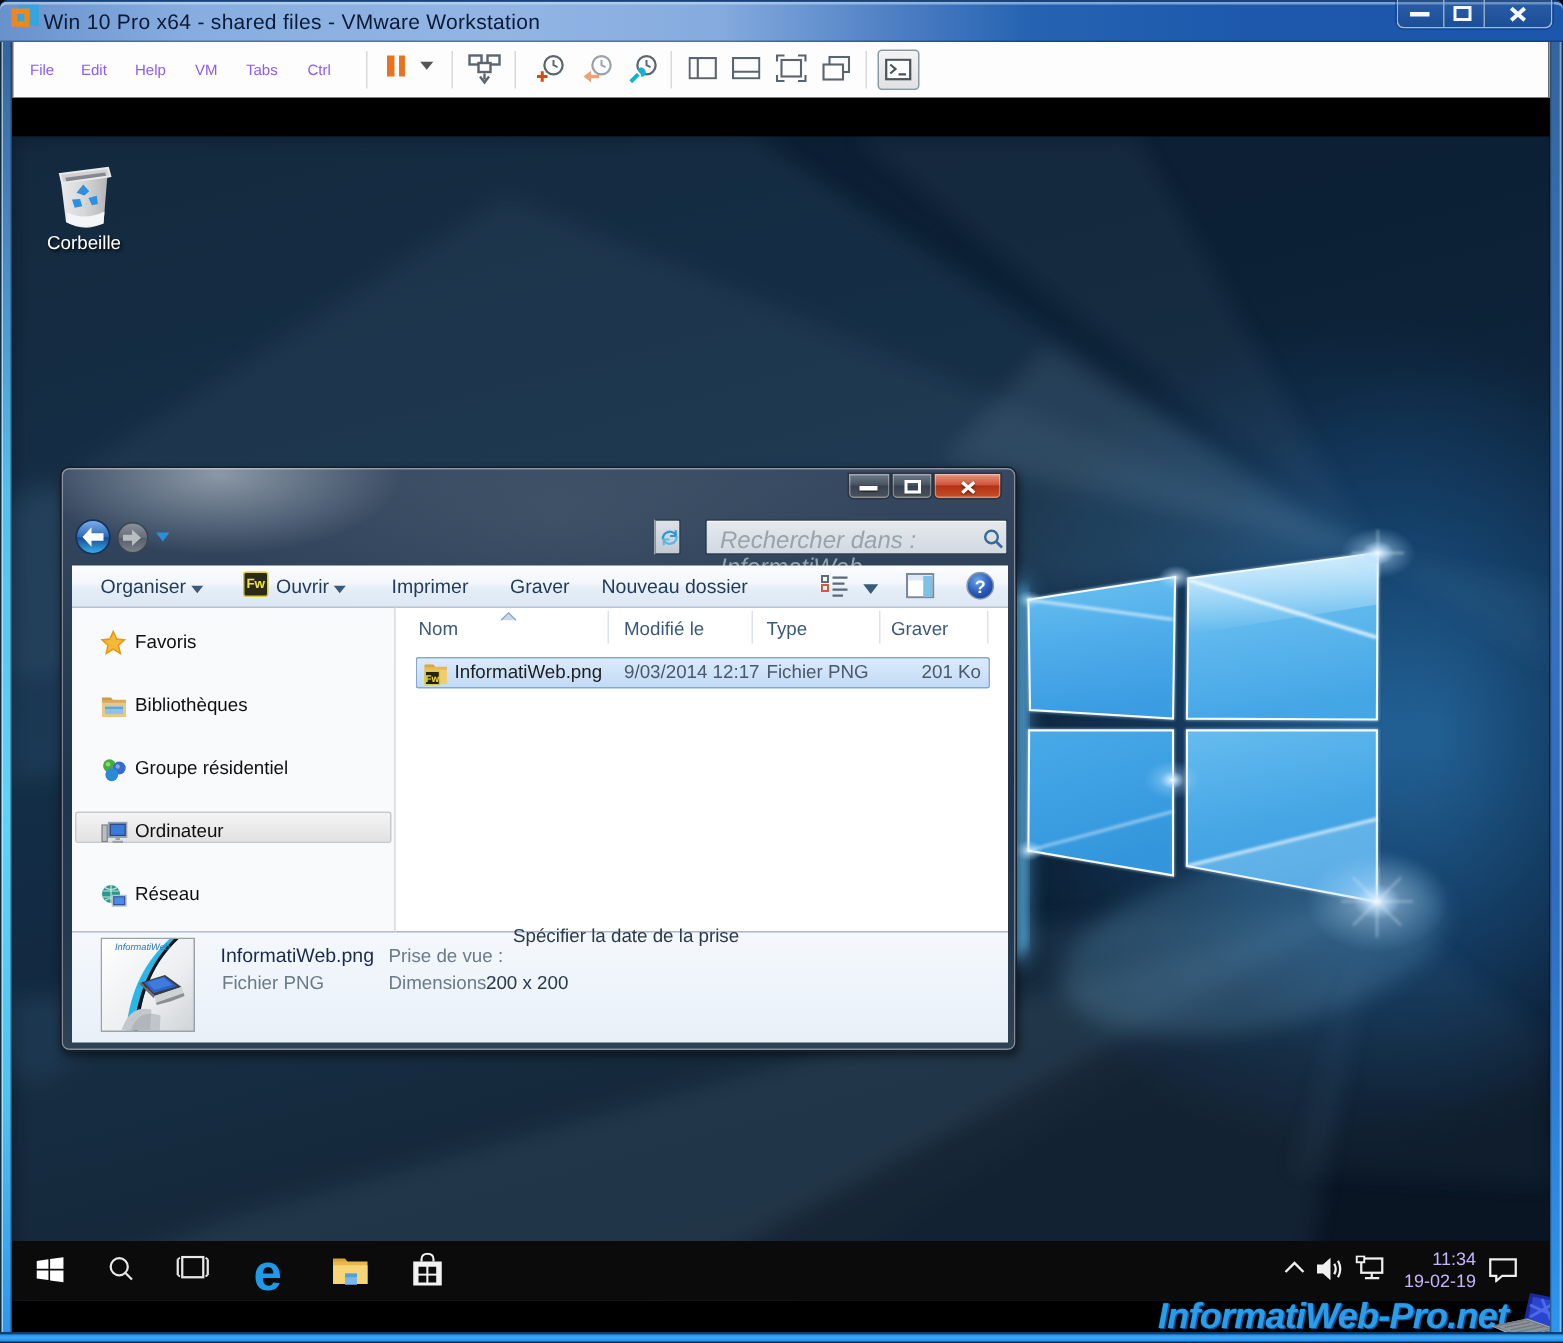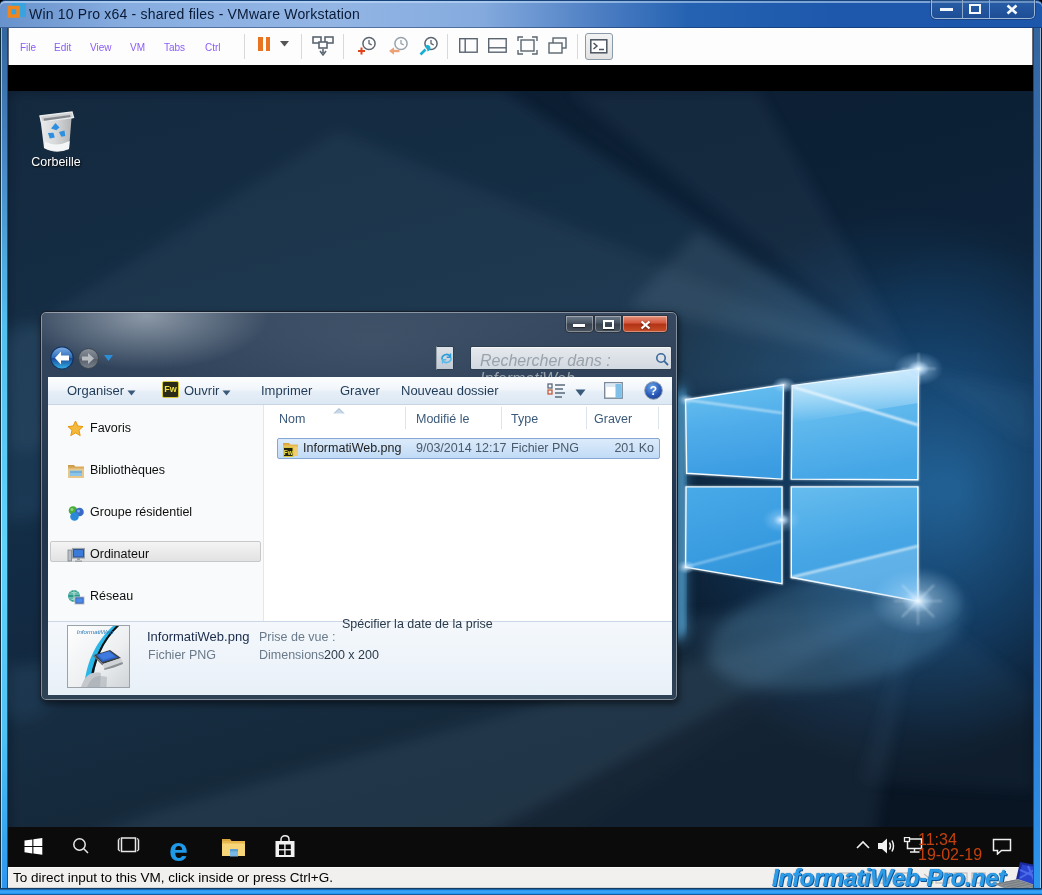--- a/index.html
+++ b/index.html
@@ -12,21 +12,21 @@
 #menubar{left:1px;top:28px;width:1040px;height:37px;background:#fdfdfd;border-left:7px solid #6d9bd0;border-right:8px solid #5d8cc8;box-shadow:inset 1px 0 0 #6a6a72,inset -1px 0 0 #6a6a72}
 .mitem{top:42px;font-size:10px;color:#8b5cf6}
 .tsep{top:34px;width:1px;height:25px;background:#d9d9d9}
 #tabbar{left:1px;top:65px;width:1040px;height:26px;background:linear-gradient(to bottom,#e9ecef,#e0e4e8);border-left:7px solid #4e87cc;border-right:8px solid #4278c4;box-shadow:inset 1px 0 0 #6a6a72,inset -1px 0 0 #6a6a72}
 #tab{left:6px;top:2px;width:192px;height:24px;background:linear-gradient(to bottom,#fefefe,#f5f6f7);border:1px solid #adb5bd;border-bottom:none;border-radius:3px 3px 0 0}
 #tab .ttx{left:24px;top:5px;font-size:12px;font-weight:bold;color:#101010;white-space:nowrap;letter-spacing:-0.55px}
 #tab .tx{left:184px;top:3px;font-size:14px;color:#a0a6ac;font-weight:bold}
 #vm{left:8px;top:91px;width:1025px;height:776px;background:#0b1f33;overflow:hidden}
 #taskbar{left:0;top:736px;width:1025px;height:40px;background:#0b0b0b}
 .trayico{top:745px}
-#clock{left:922px;top:741px;width:56px;text-align:left;font-size:16px;color:#c2410c;line-height:15px}
+#clock{left:922px;top:741px;width:56px;text-align:right;font-size:12px;color:#c4b5fd;line-height:15px}
 #statusbar{left:8px;top:867px;width:1025px;height:21px;background:#f1f0ee;box-shadow:inset 0 1px 0 #fbfbfa,inset 0 -1px 0 #d8d6d4}
 #statusbar .stx{left:5px;top:3px;font-size:13.5px;color:#000}
 #bluestrip{left:0;top:888px;width:1042px;height:7px;background:linear-gradient(to bottom,#123c66 14%,#2196f3 30%,#42a6f5 55%,#2196f3 80%,#0f3c6b 100%)}
 #bl{left:0;top:28px;width:8px;height:860px;background:linear-gradient(to bottom,#33659f 0%,#4886c4 15%,#52c0ee 35%,#5fd2fa 60%,#4fc2f4 82%,#2c96ee 100%);box-shadow:inset 1px 0 0 #0d2b3a,inset -1px 0 0 rgba(40,60,75,.8),inset 2px 0 0 rgba(255,255,255,.55)}
 #br{left:1033px;top:28px;width:9px;height:860px;background:linear-gradient(to bottom,#33659f 0%,#3a76c0 30%,#2f6cc0 65%,#2d8ae2 90%,#2c96ee 100%);box-shadow:inset -1px 0 0 #0a2038,inset 1px 0 0 rgba(40,60,75,.8),inset -2px 0 0 rgba(255,255,255,.5)}
 
 #exp{left:40px;top:311px;width:638px;height:390px;border-radius:6px;background:radial-gradient(170px 75px at 105px 4px, rgba(185,195,205,.65), rgba(185,195,205,0) 72%),radial-gradient(300px 120px at 330px 30px, rgba(90,110,130,.28), rgba(90,110,130,0) 75%),linear-gradient(to bottom,#374960 0%,#293d55 30%,#20344d 55%,#243850 80%,#2f4356 100%);border:1px solid #161e2c;box-shadow:inset 0 0 0 1px rgba(255,255,255,.4),1px 3px 6px rgba(0,0,0,.5)}
 #ecaps{left:524px;top:3px;width:103px;height:19px}
 .ecap{top:0;height:18px;border:1px solid #2b3440;border-radius:0 0 4px 4px;background:linear-gradient(to bottom,#6e7b8a,#485462 45%,#37424f 50%,#49545e);box-shadow:inset 0 0 0 1px rgba(255,255,255,.35)}
 .ecap.close{background:linear-gradient(to bottom,#e4937d 0%,#d2543a 45%,#b13315 50%,#c8502a 100%)}
@@ -61,21 +61,21 @@
       <div class="abs sep" style="left:57px"></div>
   <div class="abs" style="left:8px;top:8px;width:13px;height:3px;background:#f5f8fc"></div>
   <div class="abs" style="left:37px;top:4px;width:12px;height:10px;border:2px solid #f5f8fc"></div>
   <svg class="abs" style="left:74px;top:4px" width="12" height="11" viewBox="0 0 12 11">
         <path d="M1.5 1.5 L10.5 9.5 M10.5 1.5 L1.5 9.5" stroke="#f5f8fc" stroke-width="2.6"></path>
       </svg>
 </div>
 <div class="abs" id="menubar"></div>
 <div class="abs mitem" style="left:20px">File</div>
 <div class="abs mitem" style="left:54px">Edit</div>
-<div class="abs mitem" style="left:90px">View</div>
+<div class="abs mitem" style="left:90px">Help</div>
 <div class="abs mitem" style="left:130px">VM</div>
 <div class="abs mitem" style="left:164px">Tabs</div>
 <div class="abs mitem" style="left:205px">Ctrl</div>
 <div class="abs tsep" style="left:244px"></div>
 <div class="abs" style="left:258px;top:37px;width:4.5px;height:14px;background:#e87422"></div>
 <div class="abs" style="left:265.5px;top:37px;width:4.5px;height:14px;background:#e87422"></div>
 <svg class="abs" style="left:280px;top:41px" width="10" height="6">
       <path d="M0 0 L9 0 L4.5 5.5 Z" fill="#555"></path>
     </svg>
 <div class="abs tsep" style="left:301px"></div>
@@ -489,36 +489,20 @@
         </g>
 <path d="M20 62 C24 52 30 49 40 52 L39.5 62 Z" fill="#9aa0a6" opacity="0.45"></path>
 </svg>
 <div class="abs dtx" style="left:106px;top:317px;font-size:13px;color:#1a2a4a">InformatiWeb.png</div>
 <div class="abs dtx" style="left:107px;top:336px;color:#6a7a8a">Fichier PNG</div>
 <div class="abs dtx" style="left:218px;top:318px;color:#6a7a8a">Prise de vue :</div>
 <div class="abs dtx" style="left:301px;top:305px;color:#2a3a4a">Spécifier la date de la prise</div>
 <div class="abs dtx" style="left:218px;top:336px;color:#6a7a8a">Dimensions :</div>
 <div class="abs dtx" style="left:283px;top:336px;color:#2a3a4a">200 x 200</div>
 </div>
-<div class="abs" id="statusbar">
-      <div class="abs stx">To direct input to this VM, click inside or press Ctrl+G.</div>
-<svg class="abs" style="left:830px;top:4px;opacity:0.5" width="160" height="14" viewBox="0 0 160 14">
-        <g fill="none" stroke="#8a8a8a" stroke-width="1.2">
-          <rect x="2" y="2" width="13" height="10"></rect>
-          <rect x="20" y="2" width="13" height="10"></rect>
-          <path d="M40 12 l6-10 6 10 z"></path>
-          <rect x="58" y="2" width="13" height="10"></rect>
-          <path d="M78 3 l5 4 -5 4 M86 3 l5 4 -5 4"></path>
-          <rect x="98" y="2" width="13" height="10"></rect>
-          <rect x="116" y="2" width="13" height="10"></rect>
-          <rect x="134" y="2" width="13" height="10"></rect>
-        </g>
-        <circle cx="93" cy="11" r="2.5" fill="#7ab83a"></circle>
-      </svg>
-</div>
 <div class="abs" id="wm">InformatiWeb-Pro.net</div>
 <svg class="abs" style="left:992px;top:858px" width="50" height="37" viewBox="0 0 50 37">
 <path d="M28 4 L49 8 L49 29 L23 26 Z" fill="#1b2a9a"></path>
 <path d="M30 6.5 L46.5 9.8 L46.5 26.5 L26 24 Z" fill="#2a44d0"></path>
 <path d="M36 8 L42 22 M28 12 L46 20 M28 20 L44 11" stroke="#4a6ae8" stroke-width="2"></path>
 <path d="M2 26 L26 21 L46 28 L20 34 Z" fill="#a8adb2"></path>
 <path d="M4 26 L25 21.8 L43 28 L21 32.6 Z" fill="#8e9398" stroke="#6a6f74" stroke-width="0.6"></path>
 <path d="M20 34 L46 28 L48 31 L24 37 Z" fill="#70757a"></path>
 <path d="M7 25.5 l16 -3 M11 27 l17 -3.4 M15 28.6 l18 -3.6 M19 30 l19 -3.8" stroke="#767b80" stroke-width="1"></path>
 </svg>

